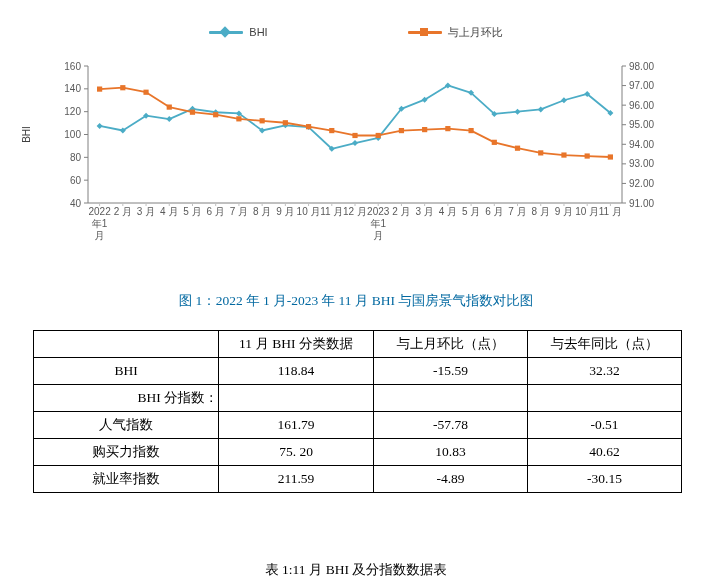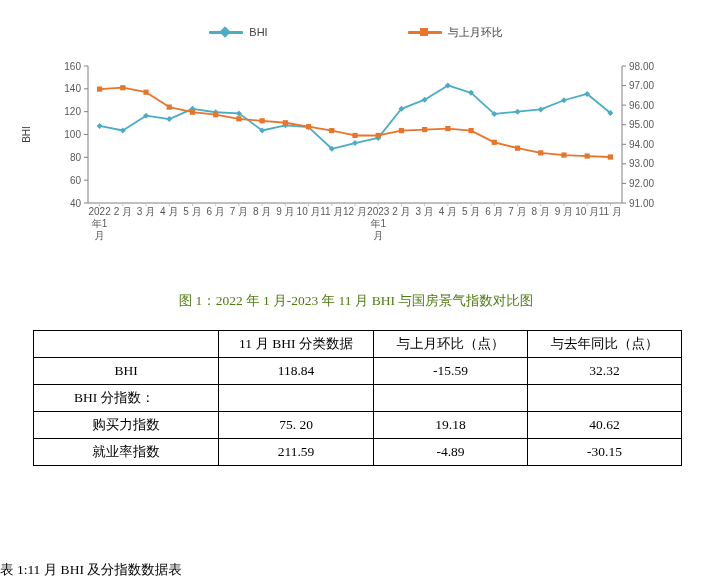--- a/index.html
+++ b/index.html
@@ -77,21 +77,21 @@
 
   
   #figure-caption {
     position: absolute;
     top: 292px;
     left: 0;
     width: 712px;
     text-align: center;
     font-size: 13.5px;
     font-family: "Liberation Serif", serif;
-    color: #4d7c0f;
+    color: #0369a1;
   }
 
   
   #data-table-wrap {
     position: absolute;
     top: 330px;
     left: 33px;
     width: 648px;
   }
   table {
@@ -111,31 +111,31 @@
     padding: 0;
   }
   col.c0 { width: 185px; }
   col.c1 { width: 155px; }
   col.c2 { width: 154px; }
   col.c3 { width: 154px; }
   .row-label {
     text-align: center;
   }
   .subhead td {
-    text-align: left;
+    text-align: right;
     padding-left: 40px;
   }
 
   
   #table-caption {
     position: absolute;
     top: 561px;
     left: 0;
     width: 712px;
-    text-align: left;
+    text-align: center;
     font-size: 13.5px;
     font-family: "Liberation Serif", serif;
     color: #000;
   }
 </style>
 </head>
 <body>
 
 <div id="legend">
   <div class="legend-item">
@@ -313,23 +313,29 @@
           <td>-15.59</td>
           <td>32.32</td>
         </tr>
         <tr class="subhead">
           <td>BHI 分指数：</td>
           <td></td>
           <td></td>
           <td></td>
         </tr>
         <tr>
+          <td class="row-label">人气指数</td>
+          <td>161.79</td>
+          <td>-57.78</td>
+          <td>-0.51</td>
+        </tr>
+        <tr>
           <td class="row-label">购买力指数</td>
           <td>75. 20</td>
-          <td>19.18</td>
+          <td>10.83</td>
           <td>40.62</td>
         </tr>
         <tr>
           <td class="row-label">就业率指数</td>
           <td>211.59</td>
           <td>-4.89</td>
           <td>-30.15</td>
         </tr>
       </tbody>
   </table>

